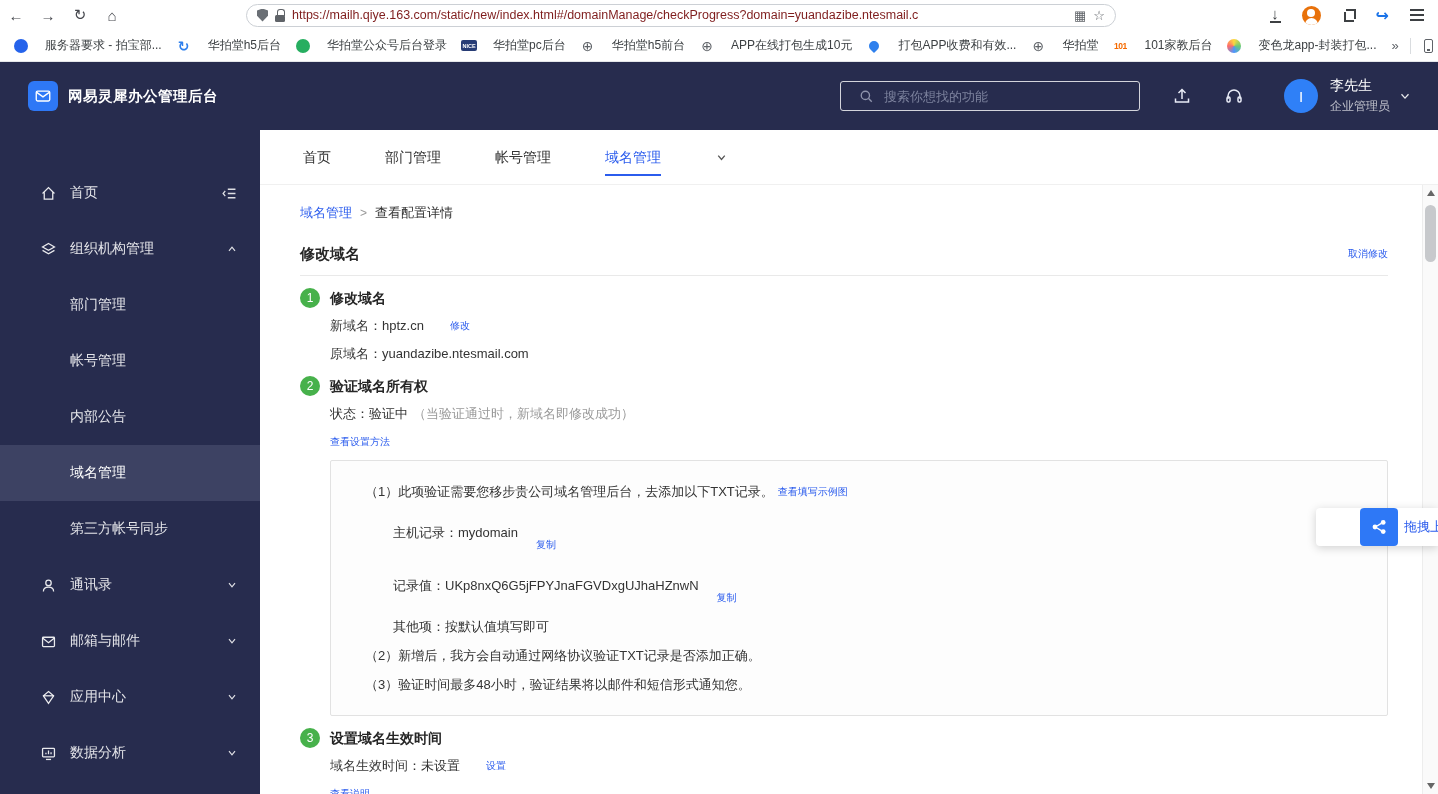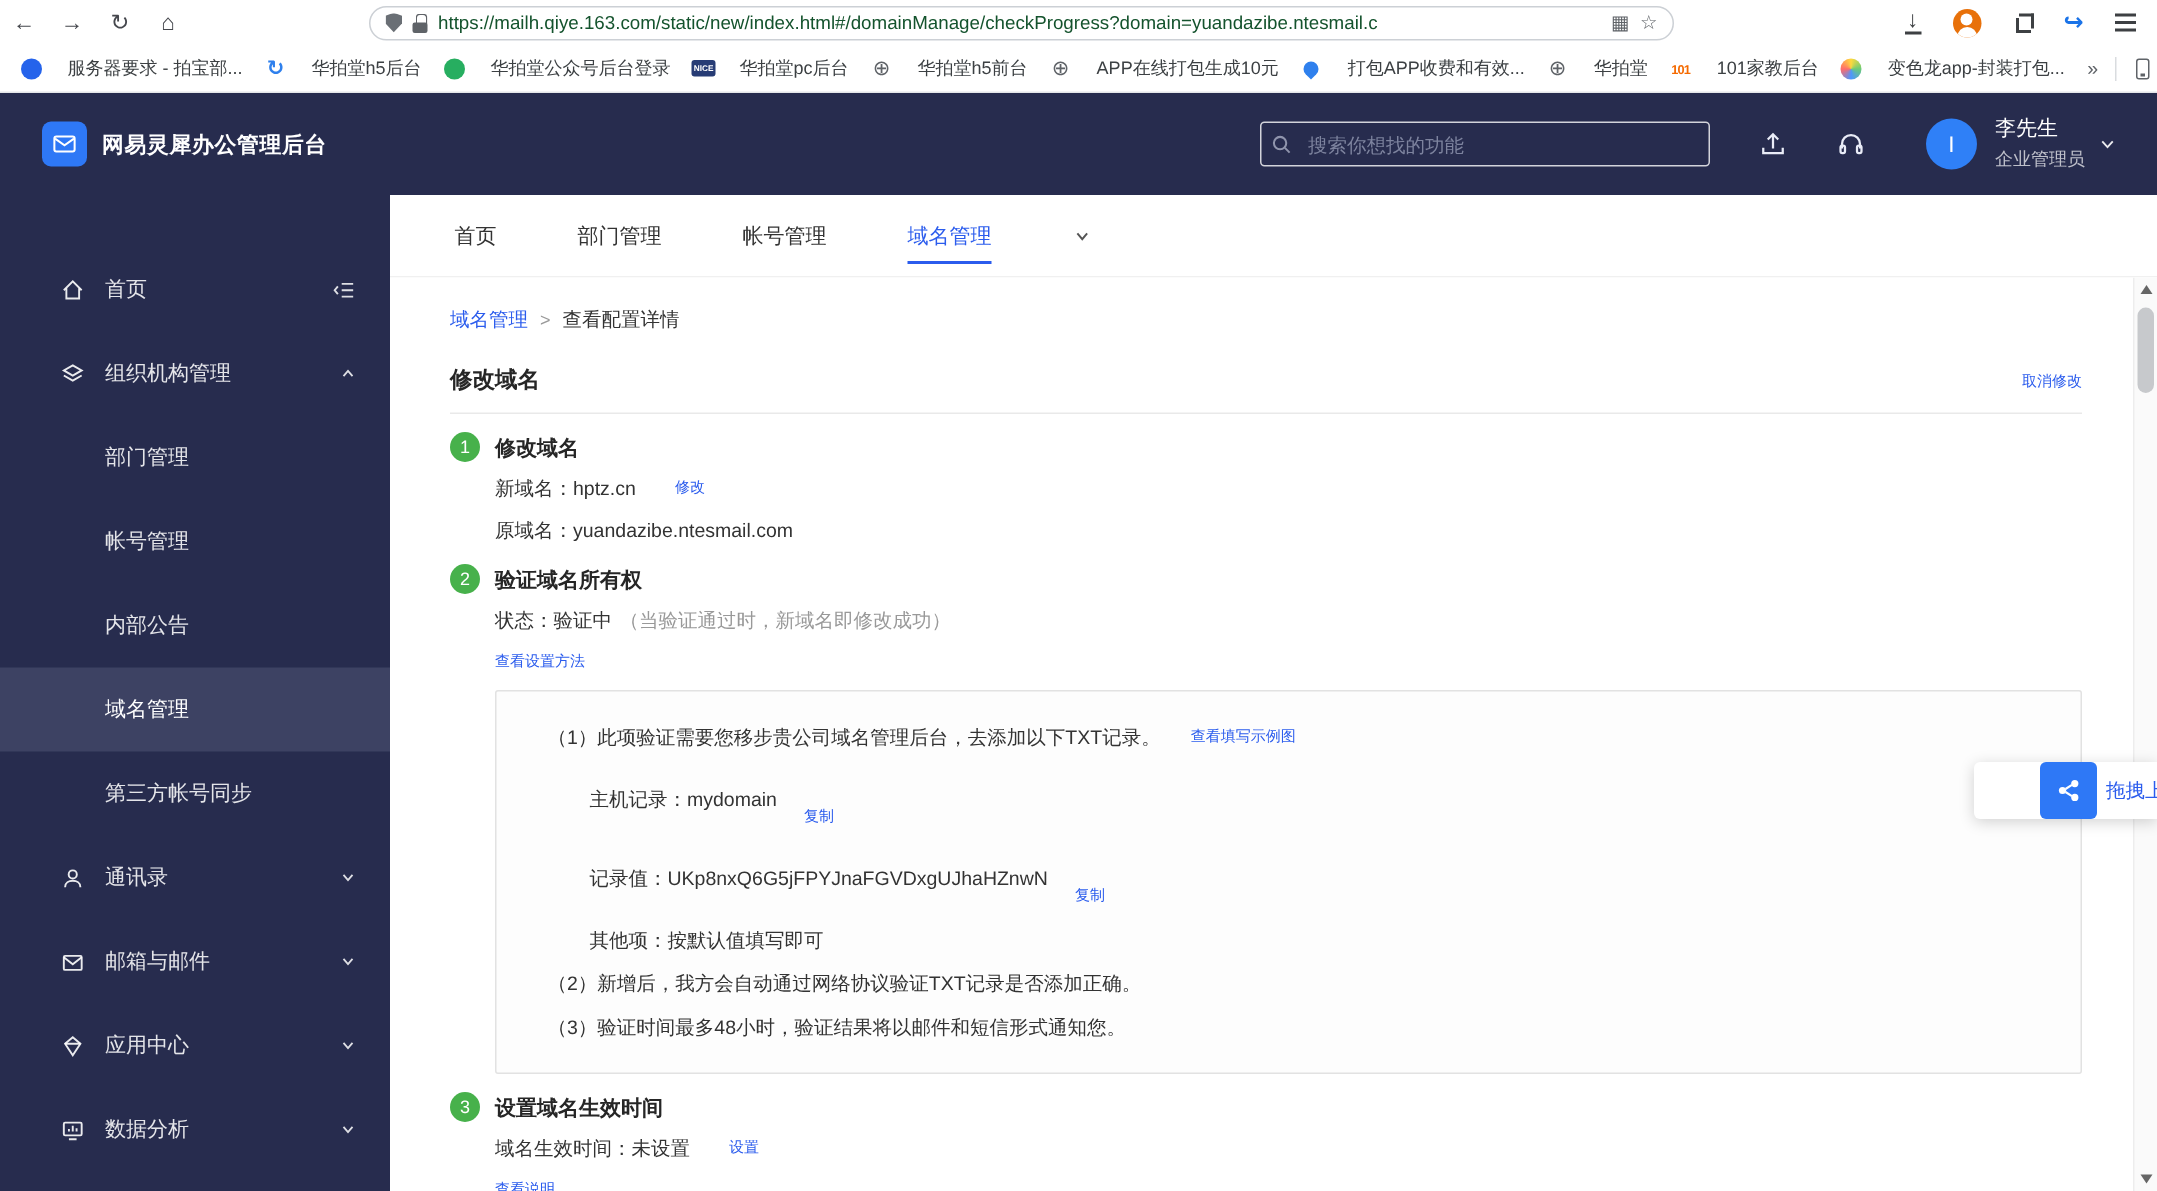--- a/index.html
+++ b/index.html
@@ -17,21 +17,21 @@
   .nav-ic{width:32px;text-align:center;font-size:15px;color:#45474d;cursor:pointer;}
   .urlbar{margin-left:118px;width:870px;height:23px;border:1px solid #ccd0d5;border-radius:12px;
           background:#fff;display:flex;align-items:center;padding:0 10px;gap:7px;}
   .shield{width:11px;height:13px;background:#6a6f75;flex:none;
           clip-path:polygon(50% 0,100% 16%,100% 55%,50% 100%,0 55%,0 16%);}
   .lock{position:relative;width:10px;height:13px;flex:none;}
   .lock::before{content:"";position:absolute;left:2px;top:0;width:6px;height:6px;
                 border:1.5px solid #5f6368;border-bottom:none;border-radius:3px 3px 0 0;}
   .lock::after{content:"";position:absolute;left:0;top:6px;width:10px;height:7px;
                background:#5f6368;border-radius:1.5px;}
-  .url-text{flex:1;font-size:12.5px;color:#14532d;white-space:nowrap;overflow:hidden;
+  .url-text{flex:1;font-size:12.5px;color:#7f1d1d;white-space:nowrap;overflow:hidden;
             -webkit-mask-image:linear-gradient(90deg,#000 88%,transparent);
             mask-image:linear-gradient(90deg,#000 88%,transparent);}
   .url-ic{font-size:13px;color:#5f6368;cursor:pointer;flex:none;}
   .tb-right{margin-left:auto;display:flex;align-items:center;gap:21px;margin-right:14px;}
   .tb-ic{font-size:15px;color:#3d4043;cursor:pointer;display:flex;align-items:center;}
   .dl{flex-direction:column;line-height:13px;}
   .dl::after{content:"";width:11px;height:2px;background:#3d4043;margin-top:1px;}
   .tb-avatar{width:19px;height:19px;border-radius:50%;background:#e8710a;position:relative;cursor:pointer;overflow:hidden;}
   .tb-avatar::before{content:"";position:absolute;left:5.5px;top:3px;width:8px;height:8px;border-radius:50%;background:#fff;}
   .tb-avatar::after{content:"";position:absolute;left:3px;top:12px;width:13px;height:8px;border-radius:7px 7px 0 0;background:#fff;}
@@ -78,21 +78,21 @@
   .mi{height:56px;display:flex;align-items:center;padding:0 22px 0 40px;
       color:rgba(255,255,255,.88);font-size:14px;cursor:pointer;}
   .mi .ic{width:17px;height:17px;margin-right:13px;flex:none;display:flex;color:rgba(255,255,255,.9);}
   .mi.sub{padding-left:70px;}
   .mi.active{background:var(--sidebar_active_bg);color:#fff;}
   .chev,.fold{margin-left:auto;opacity:.85;display:flex;color:#fff;}
 
   .topbar{position:absolute;left:260px;top:0;width:1178px;height:68px;background:var(--sidebar_bg);}
   .search{position:absolute;left:580px;top:19px;width:300px;height:30px;
           border:1px solid rgba(255,255,255,.8);border-radius:3px;
-          display:flex;align-items:center;padding:0 6px;gap:8px;}
+          display:flex;align-items:center;padding:0 18px;gap:8px;}
   .search svg{flex:none;}
   .search input{flex:1;min-width:0;background:transparent;border:none;outline:none;
                 color:#fff;font-size:13px;font-family:inherit;}
   .search input::placeholder{color:#7d839e;}
   .hd-ic{position:absolute;top:24px;width:20px;height:20px;color:#e9ecf7;cursor:pointer;display:flex;}
   .hd-up{left:912px;} .hd-hs{left:964px;}
   .avatar{position:absolute;left:1024px;top:17px;width:34px;height:34px;border-radius:50%;
           background:var(--avatar_blue);color:#fff;display:flex;align-items:center;
           justify-content:center;font-size:15px;cursor:pointer;}
   .user-meta{position:absolute;left:1070px;top:15px;display:flex;flex-direction:column;gap:3px;}
@@ -124,21 +124,21 @@
         display:flex;align-items:center;justify-content:center;}
   .step h3{margin:0 0 8px;font-size:14px;color:#262626;font-weight:bold;line-height:20px;}
   .row{font-size:13px;color:#333;line-height:20px;margin-bottom:8px;display:flex;align-items:center;}
   .ml{margin-left:26px;}
   .note{color:#999;margin-left:5px;}
   .vbox{border:1px solid #e2e2e2;background:#fdfdfd;border-radius:2px;
         padding:16px 34px;font-size:13px;color:#333;}
   .bl{line-height:29px;display:flex;align-items:center;}
   .ind{padding-left:28px;}
   .cl{margin-left:18px;margin-top:24px;}
-  .lk4{margin-left:20px;}
+  .lk4{margin-left:4px;}
 
   .vscroll{position:absolute;right:0;top:0;width:16px;height:609px;background:#fafafa;border-left:1px solid #ededed;}
   .sb-up{position:absolute;top:5px;left:4px;width:0;height:0;
          border-left:4px solid transparent;border-right:4px solid transparent;border-bottom:6px solid #666;}
   .sb-down{position:absolute;bottom:5px;left:4px;width:0;height:0;
            border-left:4px solid transparent;border-right:4px solid transparent;border-top:6px solid #666;}
   .sb-thumb{position:absolute;top:20px;left:2px;width:11px;height:57px;background:#c7c9cc;border-radius:6px;cursor:pointer;}
 
   .float-drag{position:absolute;right:0;top:446px;height:38px;display:flex;align-items:center;
               background:#fff;border-radius:4px 0 0 4px;box-shadow:0 2px 10px rgba(0,0,0,.18);

